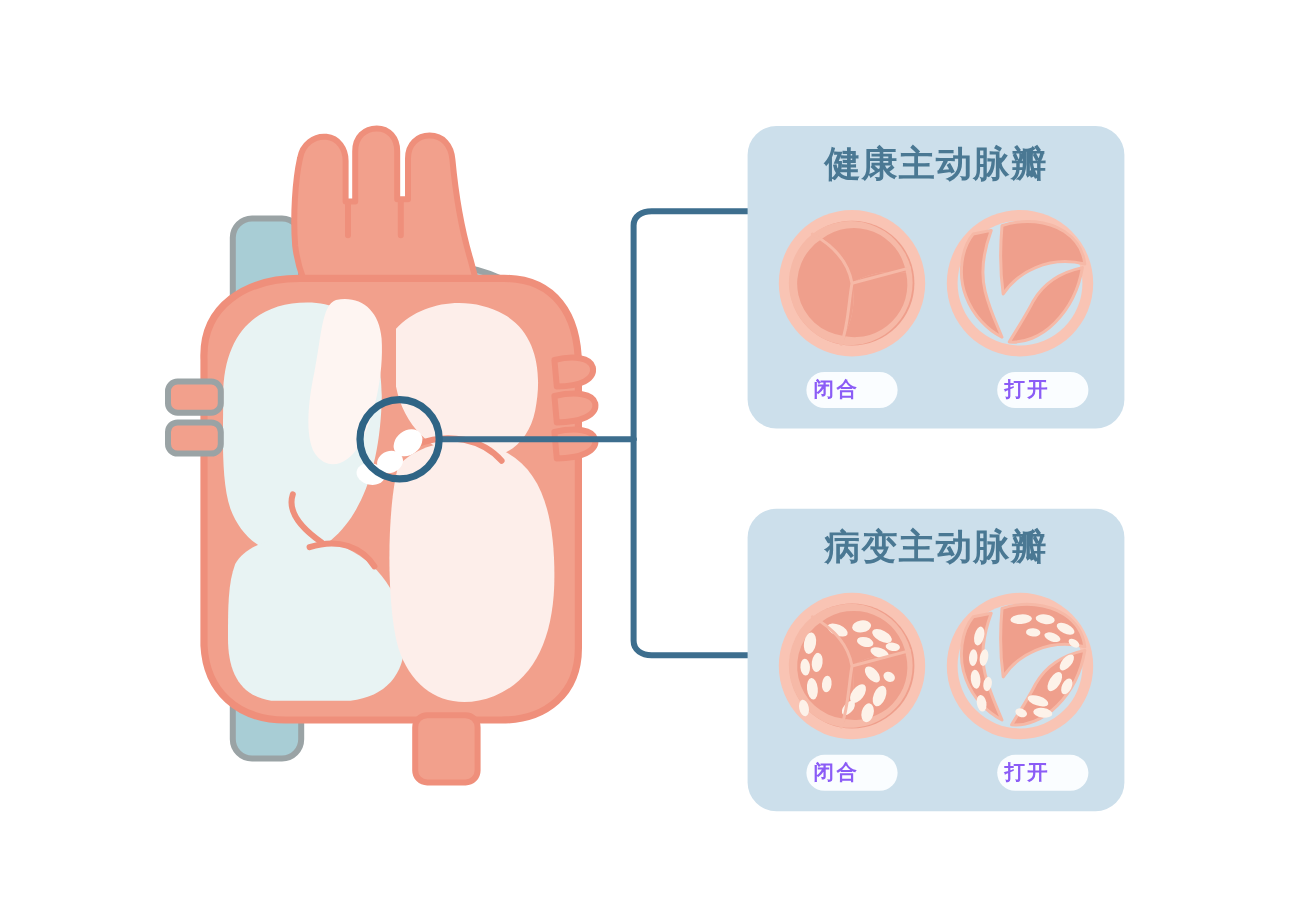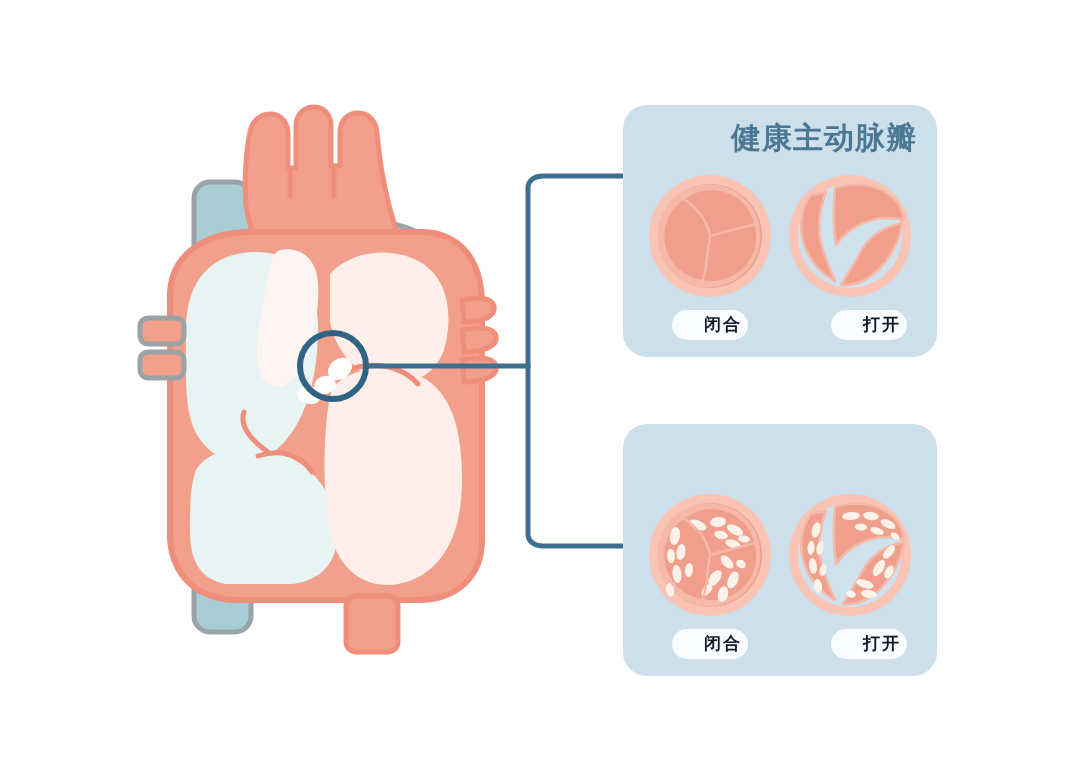--- a/index.html
+++ b/index.html
@@ -39,21 +39,20 @@
     left: 0;
     top: 18px;
     width: 100%;
     text-align: center;
     color: #4a7893;
     font-size: 30px;
     font-weight: bold;
     letter-spacing: 1px;
     line-height: 1;
     white-space: nowrap;
-    margin-left: 44px;
   }
 
   .valve-figs {
     position: absolute;
     left: 0;
     top: 66px;
     width: 100%;
     height: 130px;
   }
   .valve-fig {
@@ -73,24 +72,24 @@
     width: 100%;
     height: 30px;
   }
   .pill {
     position: absolute;
     top: 0;
     height: 30px;
     line-height: 30px;
     background: #fafdff;
     border-radius: 15px;
-    color: #0f172a;
+    color: #8b5cf6;
     font-size: 17px;
     font-weight: bold;
-    text-align: right;
+    text-align: left;
     letter-spacing: 2px;
     box-sizing: border-box;
     padding: 0 6px;
   }
   .pill.left  { left: 49px;  width: 76px; }
   .pill.right { left: 208px; width: 76px; }
 </style>
 </head>
 <body>
 
@@ -227,20 +226,21 @@
       </div>
     </div>
 
     <div class="pill-row">
       <div class="pill left">闭合</div>
       <div class="pill right">打开</div>
     </div>
   </div>
 
   <div class="panel" id="panel-diseased">
+    <div class="panel-title">病变主动脉瓣</div>
 
     <div class="valve-figs">
 
       <div class="valve-fig left">
         <svg viewBox="0 0 130 130">
           <circle cx="65" cy="65" r="61" fill="#f9c4b4"></circle>
           <circle cx="65" cy="65" r="52" fill="#ef9f8c"></circle>
           <path d="M65,65 C60,44 48,30 32,24 A52,52 0 0 1 114,52 C96,50 78,54 65,65 Z" fill="#f6b9a7"></path>
           <path d="M65,65 C78,54 96,50 114,52 A52,52 0 0 1 56,116 C66,100 69,82 65,65 Z" fill="#f6b9a7"></path>
           <path d="M65,65 C69,82 66,100 56,116 A52,52 0 0 1 32,24 C48,30 60,44 65,65 Z" fill="#f6b9a7"></path>

